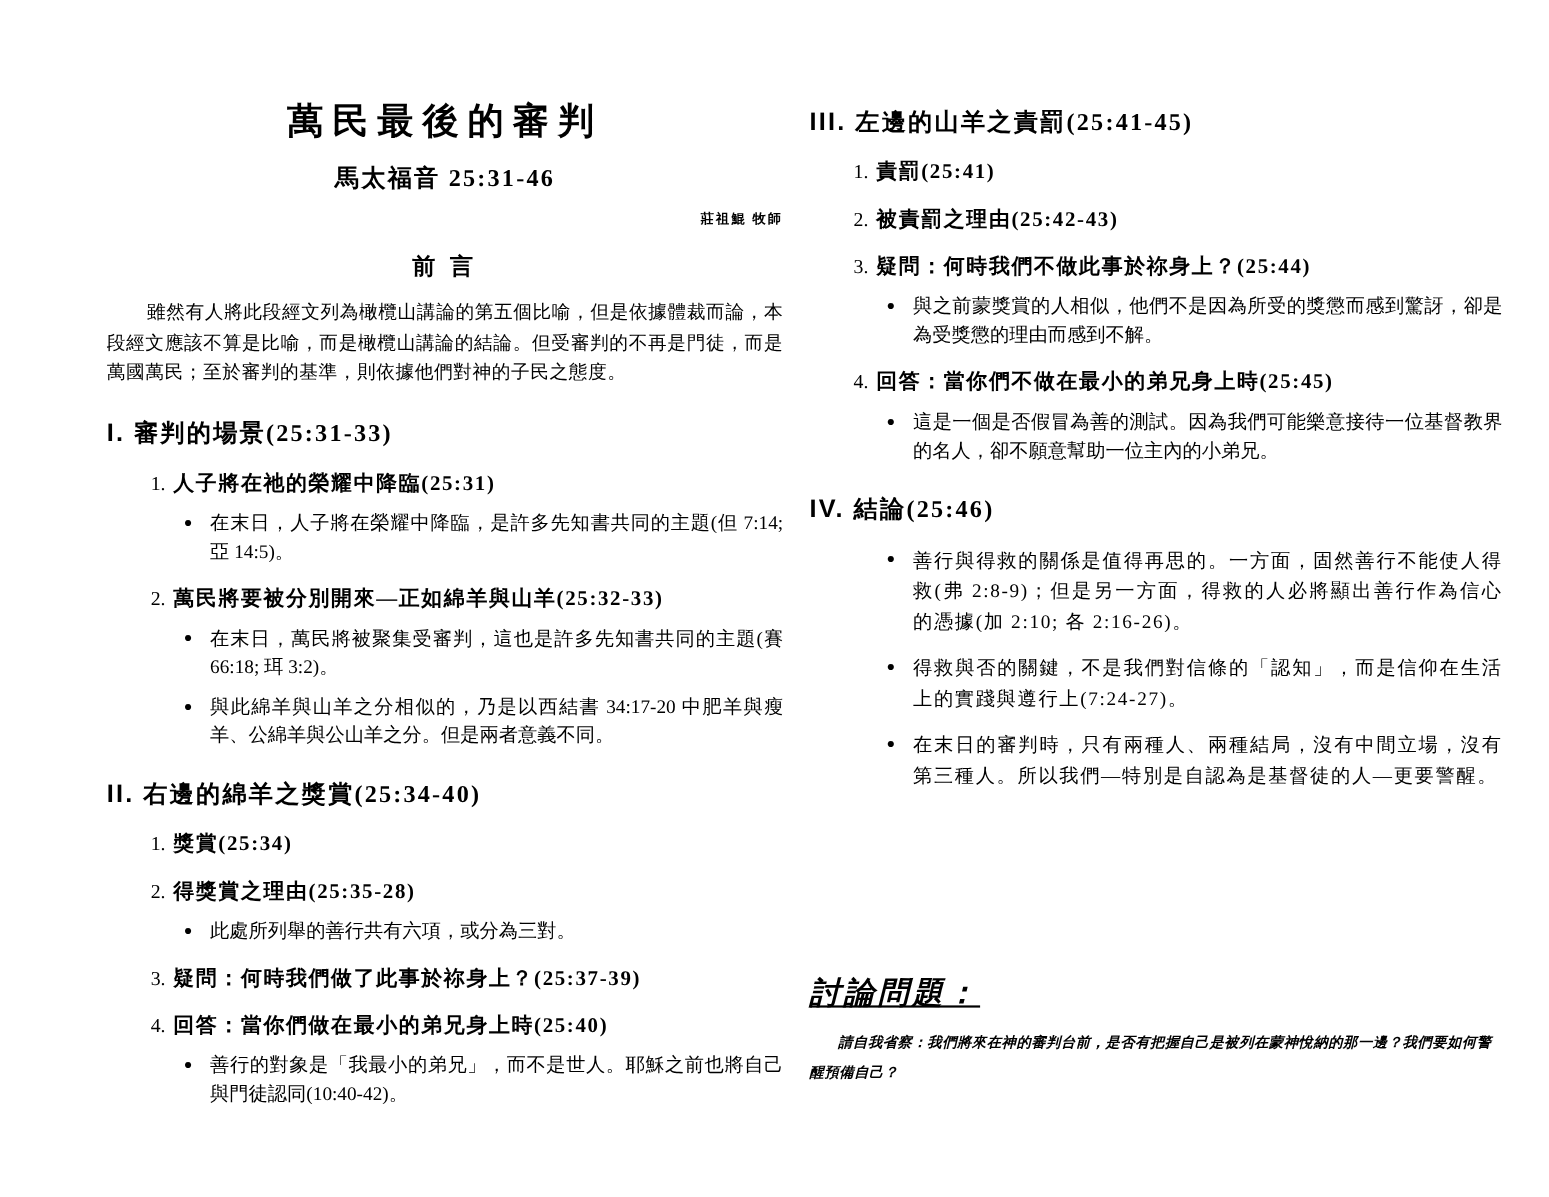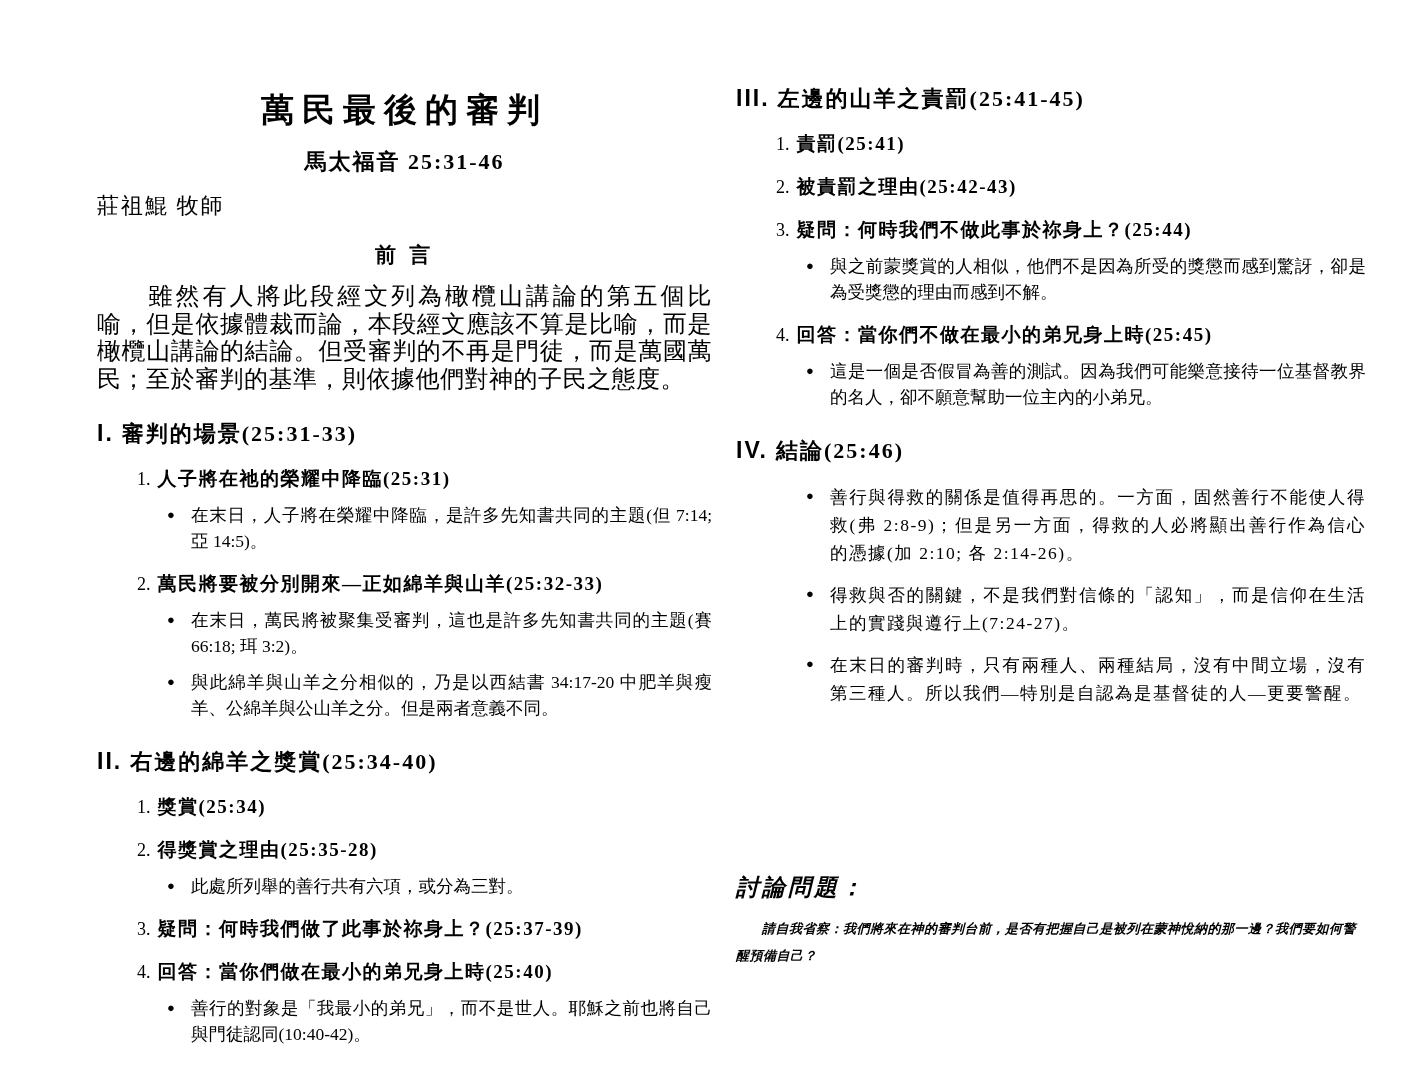--- a/index.html
+++ b/index.html
@@ -18,56 +18,56 @@
   }
   .col-left {
     position: absolute;
     left: 97px;
     top: 88px;
     width: 615px;
   }
   .col-right {
     position: absolute;
     left: 736px;
-    top: 84px;
+    top: 96px;
     width: 630px;
   }
   
   .doc-title {
     margin: 0 0 14px 0;
     font-size: 33px;
     font-weight: bold;
     text-align: center;
     letter-spacing: 8px;
   }
   .doc-subtitle {
     font-size: 22px;
     font-weight: bold;
     text-align: center;
     margin-bottom: 14px;
     letter-spacing: 2px;
   }
   .doc-author {
-    font-size: 22px;
-    font-weight: normal;
-    text-align: left;
+    font-size: 12px;
+    font-weight: bold;
+    text-align: right;
     margin-bottom: 20px;
     letter-spacing: 2px;
   }
   
   .preface-heading {
     margin: 18px 0 14px 0;
     font-size: 21px;
     font-weight: bold;
     letter-spacing: 4px;
     text-align: center;
   }
   .preface p {
     margin: 0;
-    font-size: 24px;
+    font-size: 17px;
     line-height: 27.5px;
     text-indent: 2.15em;
     text-align: justify;
     letter-spacing: 0.5px;
   }
   
   .sec-heading {
     margin: 26px 0 0 0;
     font-size: 22px;
     font-weight: bold;
@@ -119,23 +119,24 @@
   
   .discussion {
     position: absolute;
     left: 0;
     top: 788px;
     width: 100%;
     font-style: italic;
     font-weight: bold;
   }
   .discussion-heading {
-    font-size: 23px;
+    font-size: 28px;
     letter-spacing: 3px;
     margin: 0 0 12px 0;
+    text-decoration: underline;
   }
   .discussion-text {
     margin: 0;
     font-size: 13px;
     line-height: 27px;
     text-indent: 2em;
     letter-spacing: 0.5px;
   }
 </style>
 </head>
@@ -238,21 +239,21 @@
           </div>
       </div>
     </section>
 
     <section class="kai">
       <h3 class="sec-heading"><span class="numeral">IV.</span><span class="sec-title">結論(25:46)</span></h3>
 
       <div class="item">
         <div class="bullet">
             <span class="dot">●</span>
-            <span class="btext">善行與得救的關係是值得再思的。一方面，固然善行不能使人得救(弗 2:8-9)；但是另一方面，得救的人必將顯出善行作為信心的憑據(加 2:10; 各 2:14-26)。</span>
+            <span class="btext">善行與得救的關係是值得再思的。一方面，固然善行不能使人得救(弗 2:8-9)；但是另一方面，得救的人必將顯出善行作為信心的憑據(加 2:10; 各 2:16-26)。</span>
           </div>
         <div class="bullet">
             <span class="dot">●</span>
             <span class="btext">得救與否的關鍵，不是我們對信條的「認知」，而是信仰在生活上的實踐與遵行上(7:24-27)。</span>
           </div>
         <div class="bullet">
             <span class="dot">●</span>
             <span class="btext">在末日的審判時，只有兩種人、兩種結局，沒有中間立場，沒有第三種人。所以我們—特別是自認為是基督徒的人—更要警醒。</span>
           </div>
       </div>

